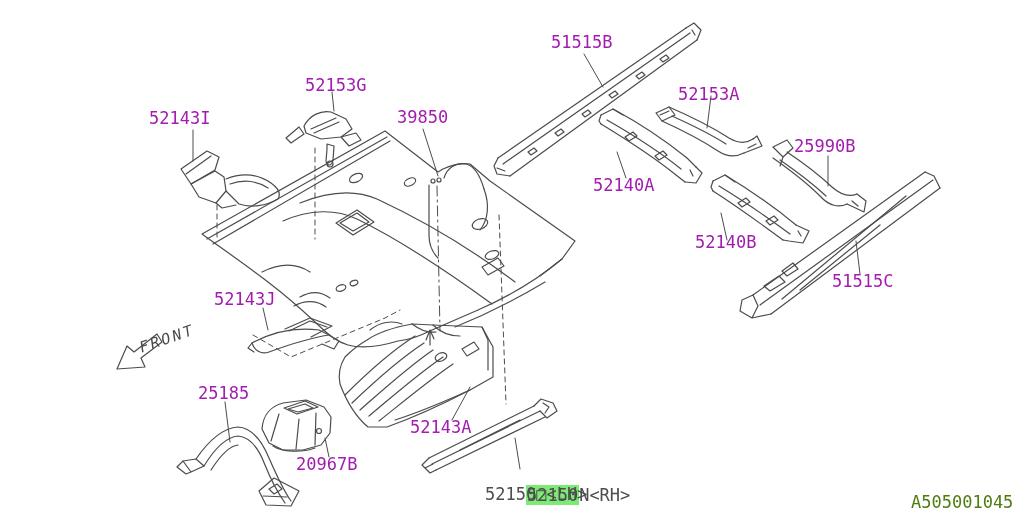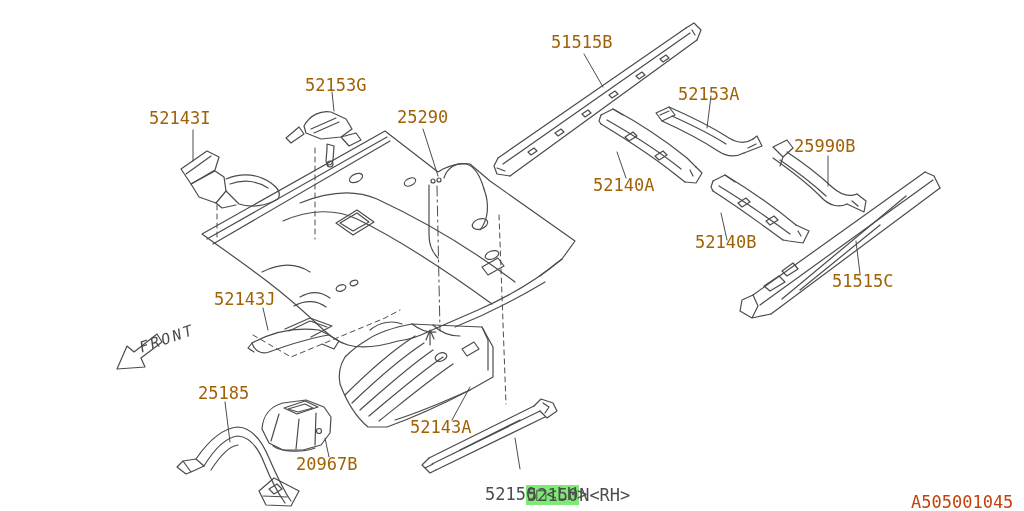--- a/index.html
+++ b/index.html
@@ -2,28 +2,28 @@
 <html><head>
 <meta charset="utf-8">
 <style>
   html,body{margin:0;padding:0;background:#ffffff;}
   .stage{
     position:relative;width:1024px;height:511px;background:#ffffff;overflow:hidden;
     font-family:"DejaVu Sans Mono","Liberation Mono",monospace;
   }
   .stage svg{position:absolute;left:0;top:0;}
   .lbl{
-    position:absolute;font-size:17px;line-height:1;color:#a16207;
+    position:absolute;font-size:17px;line-height:1;color:#a21caf;
     letter-spacing:0;white-space:pre;cursor:default;
   }
   .front-lbl{
     font-size:15px;font-style:italic;letter-spacing:2.5px;color:#4a4a4a;
     transform:rotate(-19deg);transform-origin:0 50%;
   }
-  .code-lbl{color:#c2410c;}
+  .code-lbl{color:#4d7c0f;}
   .sel-line{color:#4d4d4d;}
   .hl{background:#7dea76;padding:0 1px;}
 </style>
 </head>
 <body>
 
 <div class="stage">
 
   <svg viewBox="0 0 1024 511" width="1024" height="511">
     <g stroke="#4c4c4c" stroke-width="1.2" fill="none" stroke-linecap="round" stroke-linejoin="round">
@@ -206,21 +206,21 @@
         <path stroke-dasharray="5,4" d="M217,205 L217,237"></path>
         <path stroke-dasharray="10,4,2,4" d="M437,186 L440,331"></path>
         <path stroke-dasharray="5,4" d="M499,215 L506,404"></path>
         <path stroke-dasharray="5,4" d="M253,335 L291,357 L385,318 L400,310"></path>
       </g>
     </g>
   </svg>
 
   <div class="lbl" style="left:149px;top:110px">52143I</div>
   <div class="lbl" style="left:305px;top:77px">52153G</div>
-  <div class="lbl" style="left:397px;top:109px">25290</div>
+  <div class="lbl" style="left:397px;top:109px">39850</div>
   <div class="lbl" style="left:551px;top:34px">51515B</div>
   <div class="lbl" style="left:678px;top:86px">52153A</div>
   <div class="lbl" style="left:593px;top:177px">52140A</div>
   <div class="lbl" style="left:794px;top:138px">25990B</div>
   <div class="lbl" style="left:695px;top:234px">52140B</div>
   <div class="lbl" style="left:832px;top:273px">51515C</div>
   <div class="lbl" style="left:214px;top:291px">52143J</div>
   <div class="lbl" style="left:198px;top:385px">25185</div>
   <div class="lbl" style="left:410px;top:419px">52143A</div>
   <div class="lbl" style="left:296px;top:456px">20967B</div>

